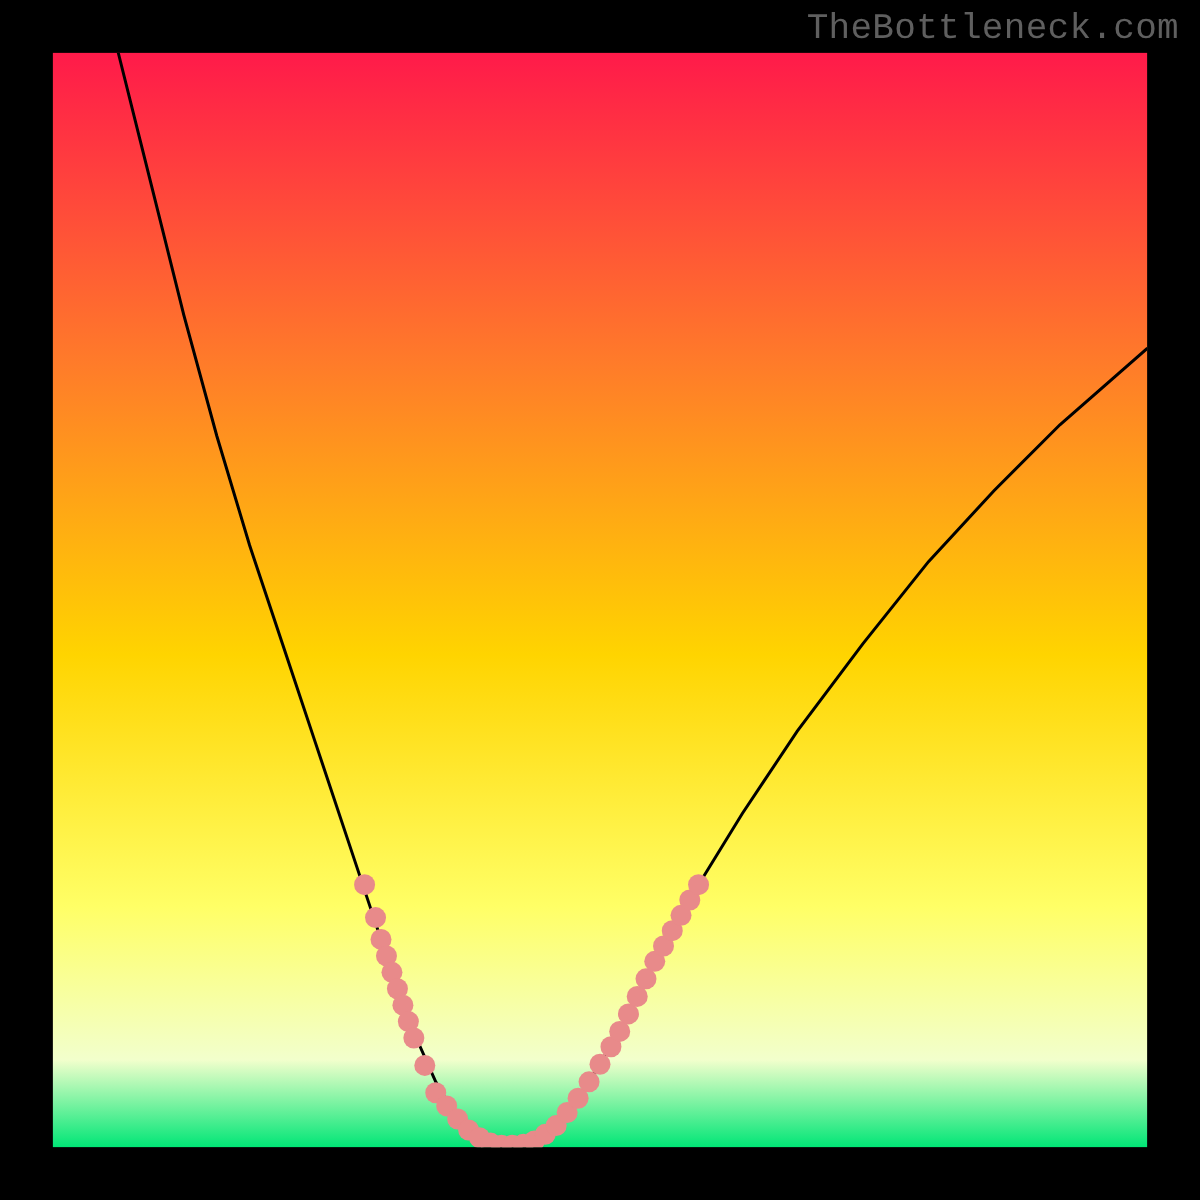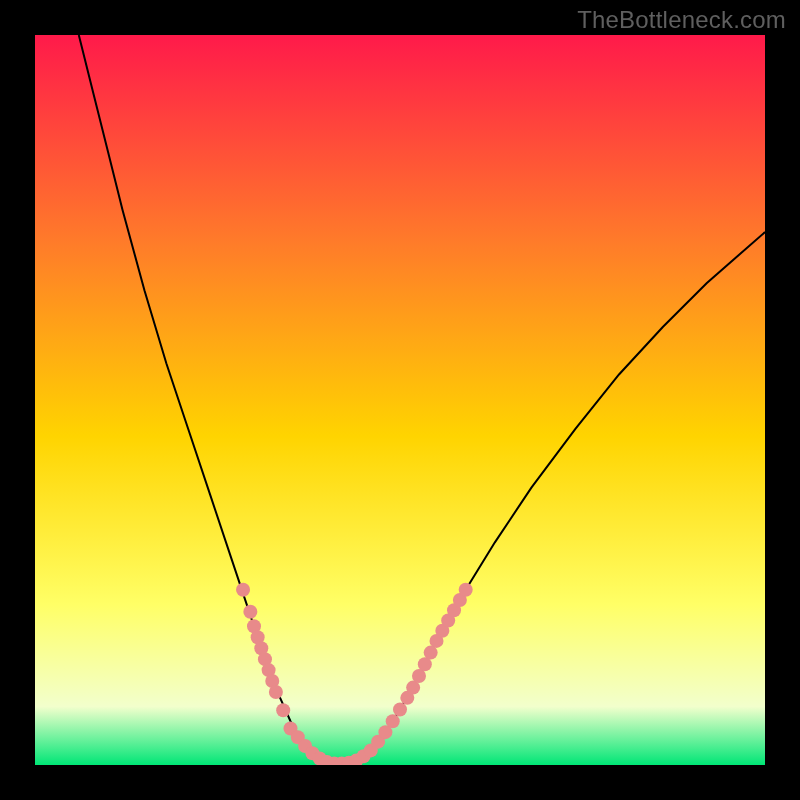--- a/index.html
+++ b/index.html
@@ -9,20 +9,21 @@
     height: 800px;
     background: #000;
     overflow: hidden;
     font-family: Arial, Helvetica, sans-serif;
   }
   .outer {
     position: relative;
     width: 800px;
     height: 800px;
     background: #000;
+    font-family: Liberation Mono, monospace;
   }
   .watermark {
     position: absolute;
     top: 6px;
     right: 14px;
     color: #5f5f5f;
     font-size: 24px;
     font-weight: 400;
     letter-spacing: 0.2px;
     z-index: 10;

